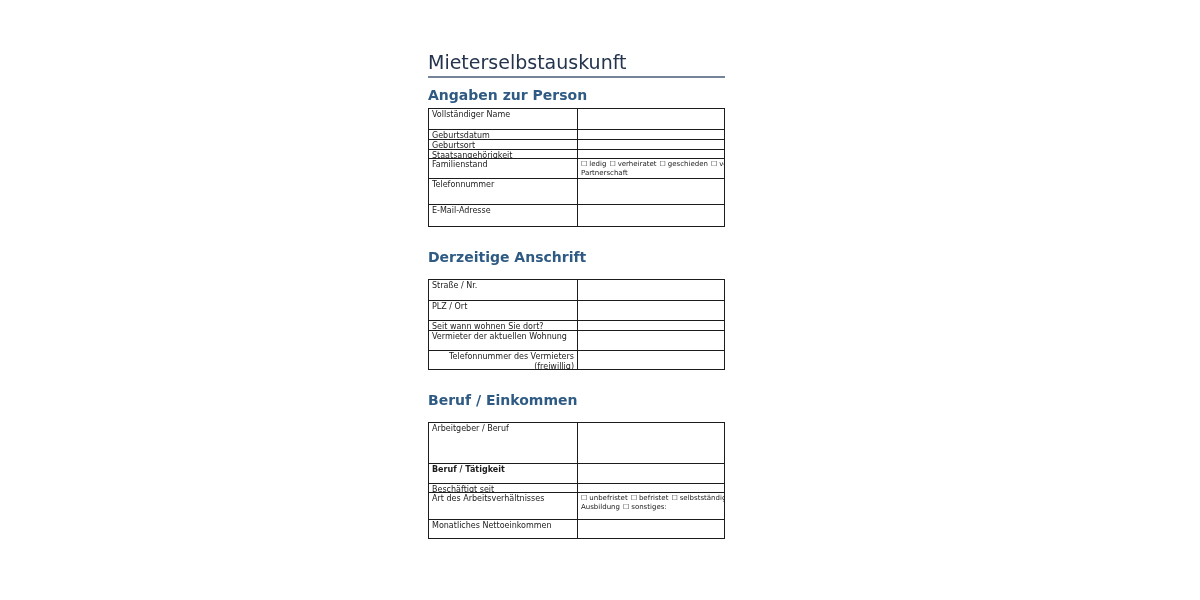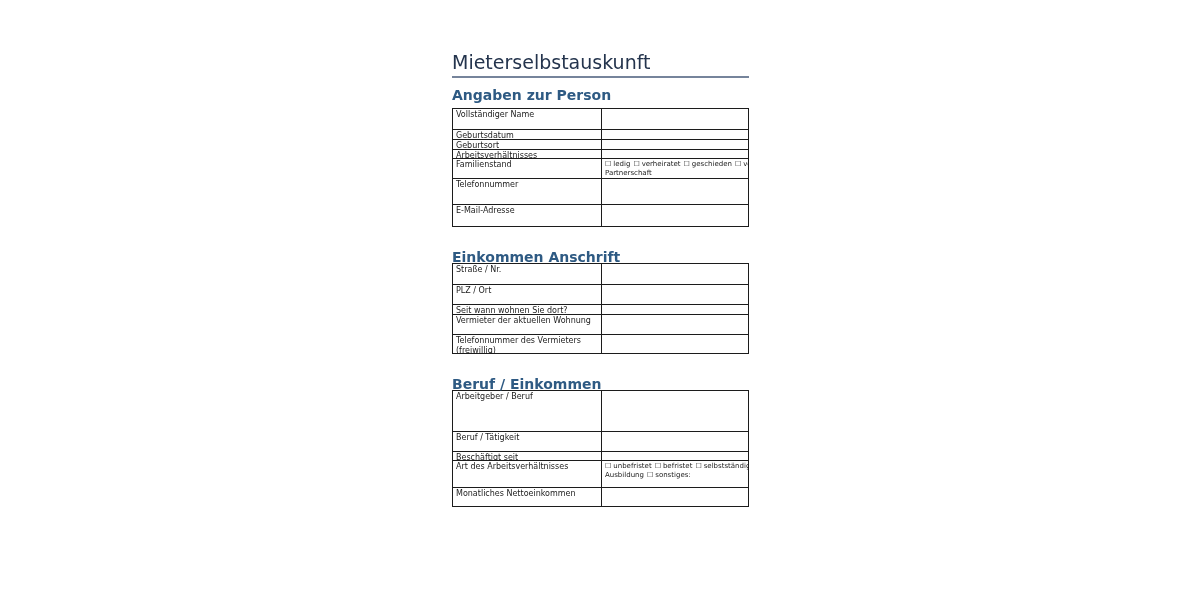--- a/index.html
+++ b/index.html
@@ -1,28 +1,28 @@
 <!DOCTYPE html>
 <html><head>
 <meta charset="utf-8">
 <style>
   * { margin:0; padding:0; box-sizing:border-box; }
   html,body { width:1200px; height:600px; background:#ffffff; overflow:hidden;
               font-family:"DejaVu Sans", sans-serif; }
-  .page { position:absolute; left:452px; top:0; width:297px; }
+  .page { position:absolute; left:428px; top:0; width:297px; }
 
   .doc-title { margin-top:51px; font-size:19px; line-height:22px; font-weight:400;
                color:#24344d; letter-spacing:0px; }
   .title-rule { margin-top:3px; height:2px; background:#76849b; width:100%; }
 
   .section-heading { font-size:14px; line-height:12px; font-weight:bold; color:#2e5a83; }
   .section:first-of-type .section-heading { margin-top:11px; }
   .section + .section .section-heading { margin-top:24px; }
 
-  .form-table { margin-top:0; border:1px solid #1c1c1c; width:100%; }
+  .form-table { margin-top:16px; border:1px solid #1c1c1c; width:100%; }
   .section:first-of-type .form-table { margin-top:7px; }
 
   .table-row { display:flex; width:100%; }
   .table-row + .table-row { border-top:1px solid #1c1c1c; }
 
   .label-cell { width:149px; flex:0 0 149px; border-right:1px solid #1c1c1c;
                 font-size:8px; line-height:9.5px; color:#1b1b1b;
                 padding:1px 3px 0 3px; overflow:hidden; }
   .value-cell { flex:1 1 auto; font-size:7px; line-height:9px; color:#1b1b1b;
                 padding:1px 2px 0 3px; overflow:hidden; }
@@ -45,70 +45,70 @@
           </div>
           <div class="table-row" style="height: 10px;">
             <div class="label-cell">Geburtsdatum</div>
             <div class="value-cell"></div>
           </div>
           <div class="table-row" style="height: 10px;">
             <div class="label-cell">Geburtsort</div>
             <div class="value-cell"></div>
           </div>
           <div class="table-row" style="height: 9px;">
-            <div class="label-cell">Arbeitsverhältnisses</div>
+            <div class="label-cell">Staatsangehörigkeit</div>
             <div class="value-cell"></div>
           </div>
           <div class="table-row" style="height: 20px;">
             <div class="label-cell">Familienstand</div>
             <div class="value-cell"><span class="checkbox-option"><span class="checkbox-box">☐</span><span>ledig</span></span><span class="checkbox-option"><span class="checkbox-box">☐</span><span>verheiratet</span></span><span class="checkbox-option"><span class="checkbox-box">☐</span><span>geschieden</span></span><span class="checkbox-option"><span class="checkbox-box">☐</span><span>verwitwet</span></span><span class="checkbox-option"><span>eingetr. Partnerschaft</span></span></div>
           </div>
           <div class="table-row" style="height: 26px;">
             <div class="label-cell">Telefonnummer</div>
             <div class="value-cell"></div>
           </div>
           <div class="table-row" style="height: 22px;">
             <div class="label-cell">E-Mail-Adresse</div>
             <div class="value-cell"></div>
           </div>
         </div>
       </div>
       <div class="section">
-        <div class="section-heading">Einkommen Anschrift</div>
+        <div class="section-heading">Derzeitige Anschrift</div>
         <div class="form-table">
           <div class="table-row" style="height: 20px;">
             <div class="label-cell">Straße / Nr.</div>
             <div class="value-cell"></div>
           </div>
           <div class="table-row" style="height: 20px;">
             <div class="label-cell">PLZ / Ort</div>
             <div class="value-cell"></div>
           </div>
           <div class="table-row" style="height: 10px;">
             <div class="label-cell">Seit wann wohnen Sie dort?</div>
             <div class="value-cell"></div>
           </div>
           <div class="table-row" style="height: 20px; gap: 34px;">
             <div class="label-cell">Vermieter der aktuellen Wohnung</div>
             <div class="value-cell"></div>
           </div>
-          <div class="table-row" style="height: 19px;">
+          <div class="table-row" style="height: 19px; text-align: right;">
             <div class="label-cell">Telefonnummer des Vermieters (freiwillig)</div>
             <div class="value-cell"></div>
           </div>
         </div>
       </div>
       <div class="section">
         <div class="section-heading">Beruf / Einkommen</div>
         <div class="form-table">
           <div class="table-row" style="height: 40px;">
             <div class="label-cell">Arbeitgeber / Beruf</div>
             <div class="value-cell"></div>
           </div>
-          <div class="table-row" style="height: 20px;">
+          <div class="table-row" style="height: 20px; font-weight: bold;">
             <div class="label-cell">Beruf / Tätigkeit</div>
             <div class="value-cell"></div>
           </div>
           <div class="table-row" style="height: 9px;">
             <div class="label-cell">Beschäftigt seit</div>
             <div class="value-cell"></div>
           </div>
           <div class="table-row" style="height: 27px;">
             <div class="label-cell">Art des Arbeitsverhältnisses</div>
             <div class="value-cell"><span class="checkbox-option"><span class="checkbox-box">☐</span><span>unbefristet</span></span><span class="checkbox-option"><span class="checkbox-box">☐</span><span>befristet</span></span><span class="checkbox-option"><span class="checkbox-box">☐</span><span>selbstständig</span></span><span class="checkbox-option"><span>in Ausbildung</span></span><span class="checkbox-option"><span class="checkbox-box">☐</span><span>sonstiges:</span></span></div>

